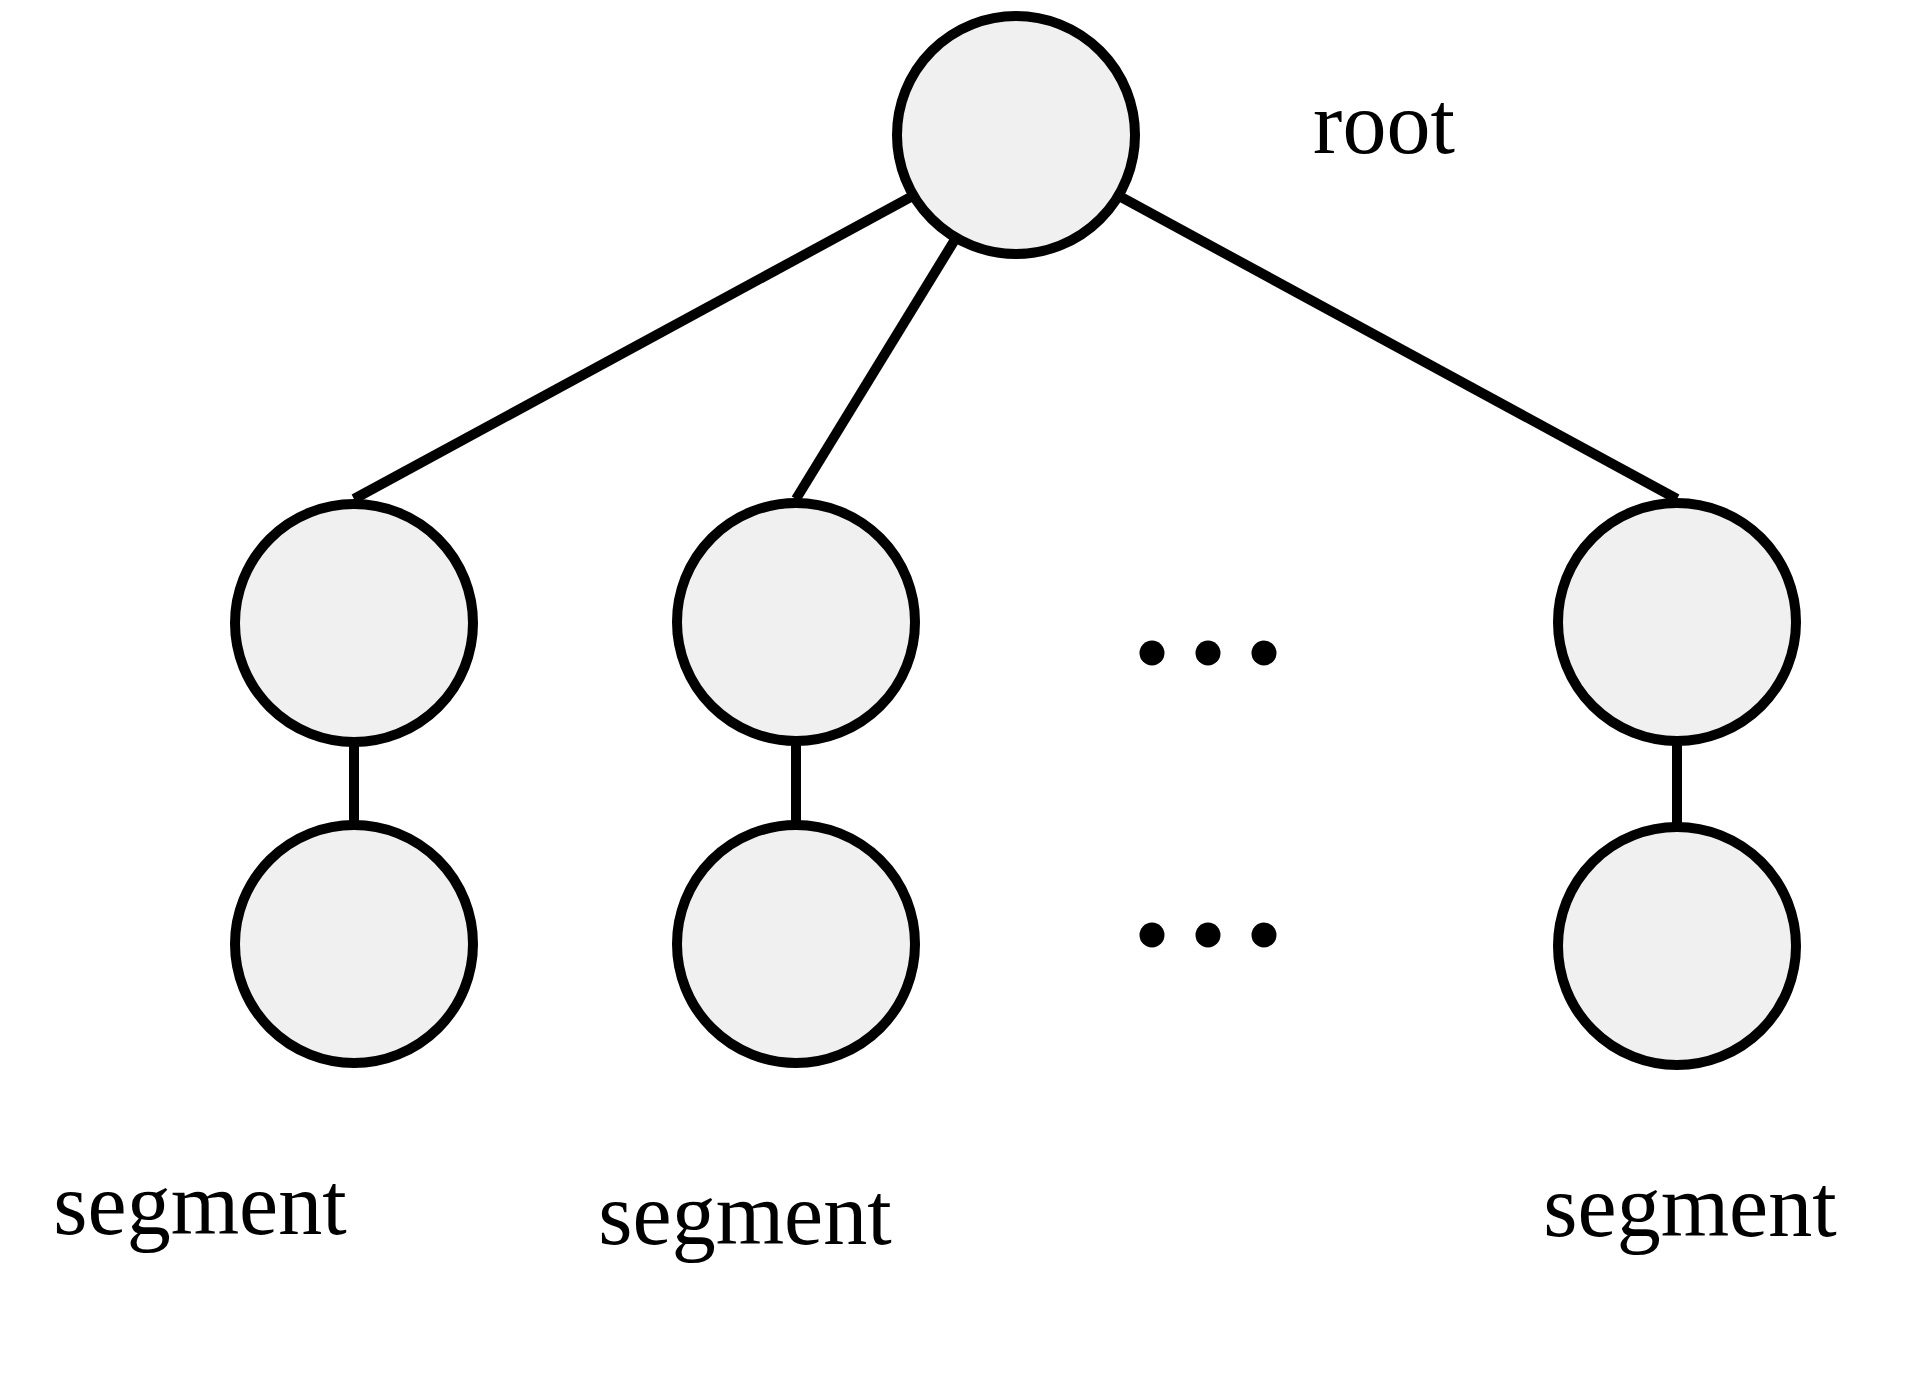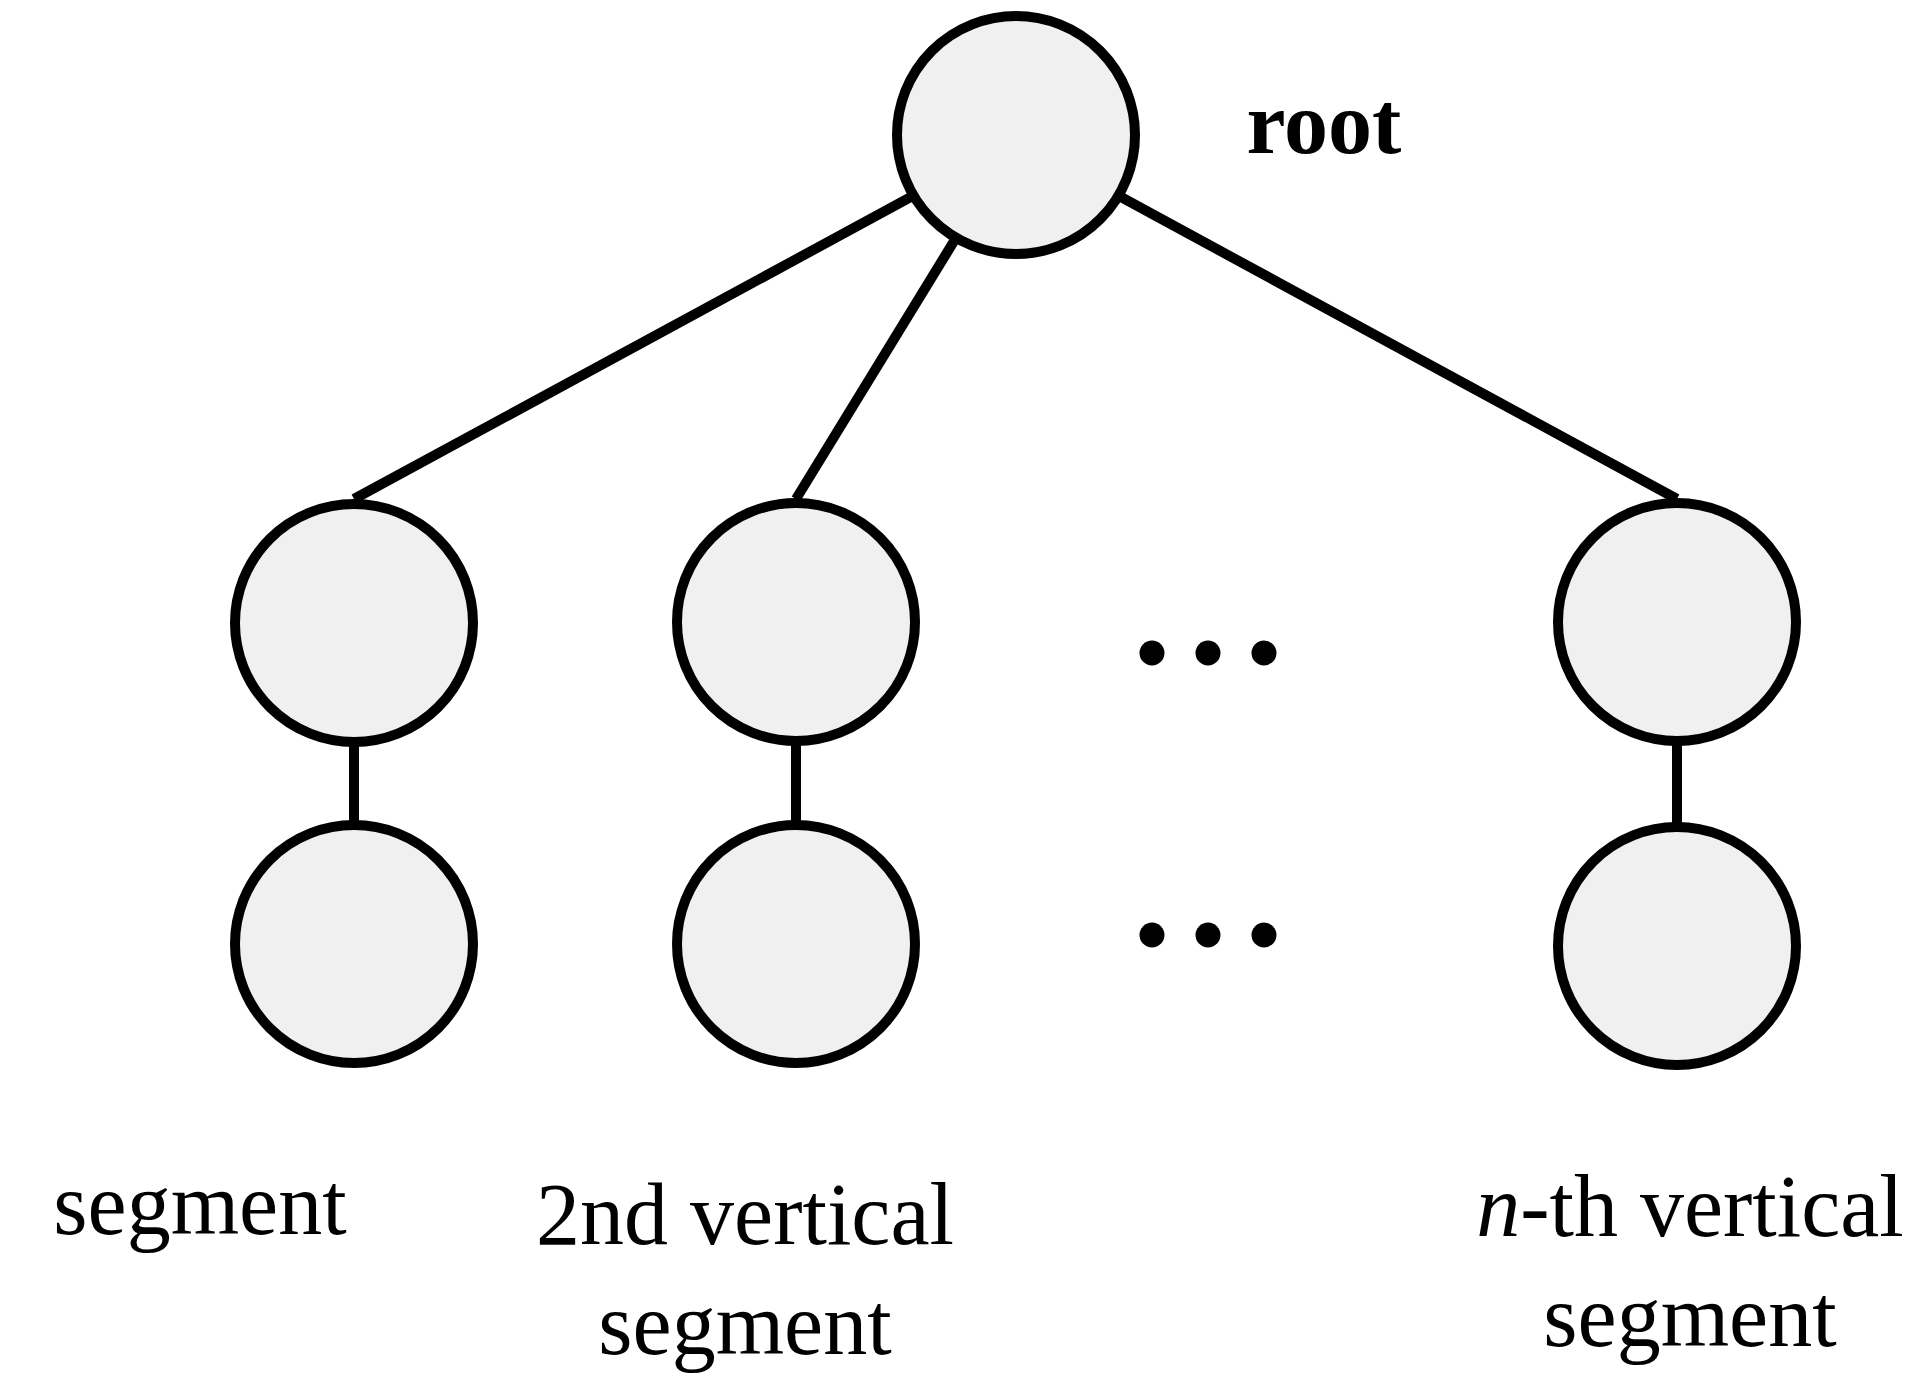--- a/index.html
+++ b/index.html
@@ -84,29 +84,27 @@
     </g>
 
     <g aria-label="...">
       <circle class="dot" cx="1152" cy="935" r="12.5"></circle>
       <circle class="dot" cx="1208" cy="935" r="12.5"></circle>
       <circle class="dot" cx="1264" cy="935" r="12.5"></circle>
     </g>
 
   </svg>
 
-  <div class="label" style="left:1324px; top:69px;font-weight:bold;">root</div>
+  <div class="label" style="left:1384px; top:69px;">root</div>
 
   <div class="label" style="left:200px; top:1150px;">
     <div>segment</div>
   </div>
 
   <div class="label" style="left:745px; top:1160px;">
-    <div><span class="it"></span><span>2nd vertical</span></div>
     <div>segment</div>
   </div>
 
   <div class="label" style="left:1690px; top:1152px;">
-    <div><span class="it">n</span><span>-th vertical</span></div>
     <div>segment</div>
   </div>
 
 </div>
 
 </body></html>

